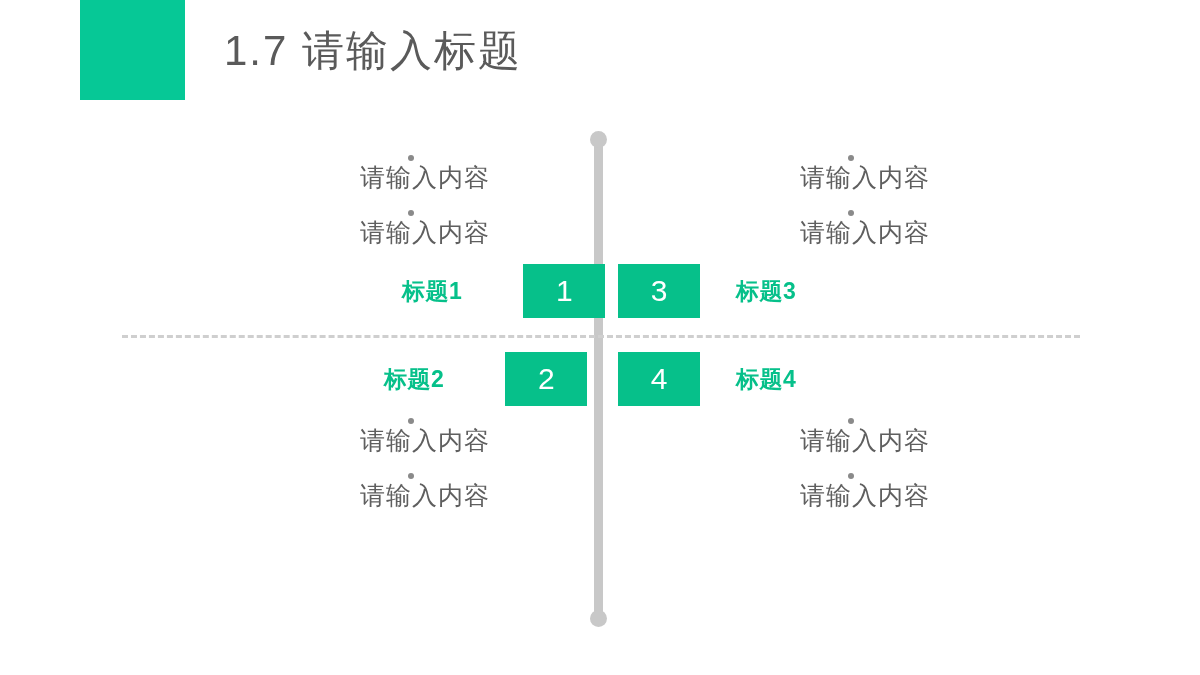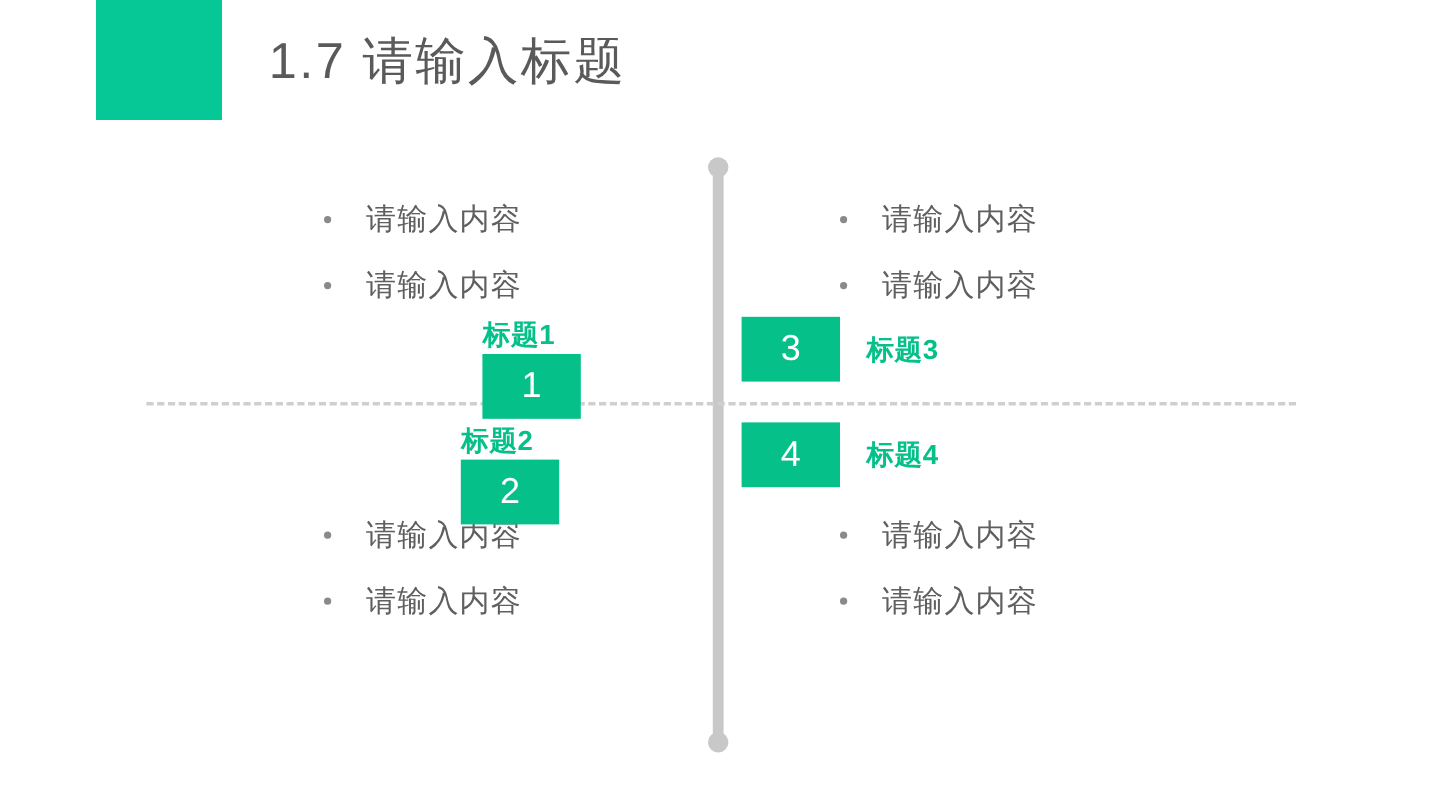--- a/index.html
+++ b/index.html
@@ -83,39 +83,40 @@
   .bullet-list { list-style: none; }
 
   .bullet-item {
     display: flex;
     align-items: center;
     height: 55px;
     font-size: 25px;
     color: #5f5f5f;
     letter-spacing: 1px;
     white-space: nowrap;
+    flex-direction: column;
   }
   .bullet-dot {
     display: inline-block;
     width: 6px;
     height: 6px;
     border-radius: 50%;
     background: #8a8a8a;
     margin-right: 29px;
     flex: 0 0 auto;
   }
 
   
   .label-row {
     position: absolute;
     display: flex;
     align-items: center;
     height: 54px;
   }
-  .label-row.left  { flex-direction: column; }
+  .label-row.left  { flex-direction: row; gap: 40px; }
   .label-row.right { flex-direction: row; }
 
   .row-1 { left: 402px; top: 264px; }
   .row-3 { left: 618px; top: 264px; }
   .row-2 { left: 384px; top: 352px; }
   .row-4 { left: 618px; top: 352px; }
 
   .num-box {
     width: 82px;
     height: 54px;
@@ -131,21 +132,21 @@
 
   .sub-title {
     font-size: 23px;
     font-weight: bold;
     color: #06C08A;
     letter-spacing: 0.5px;
     white-space: nowrap;
     flex: 0 0 auto;
   }
   .sub-title.pre  { margin-right: 21px; }
-  .sub-title.post { margin-left: 22px; }
+  .sub-title.post { margin-left: 36px; }
 </style>
 </head>
 <body>
 
 <div id="slide">
 
   <div class="header-square"></div>
   <div class="slide-title">1.7 请输入标题</div>
 
   <div class="center-line"></div>

